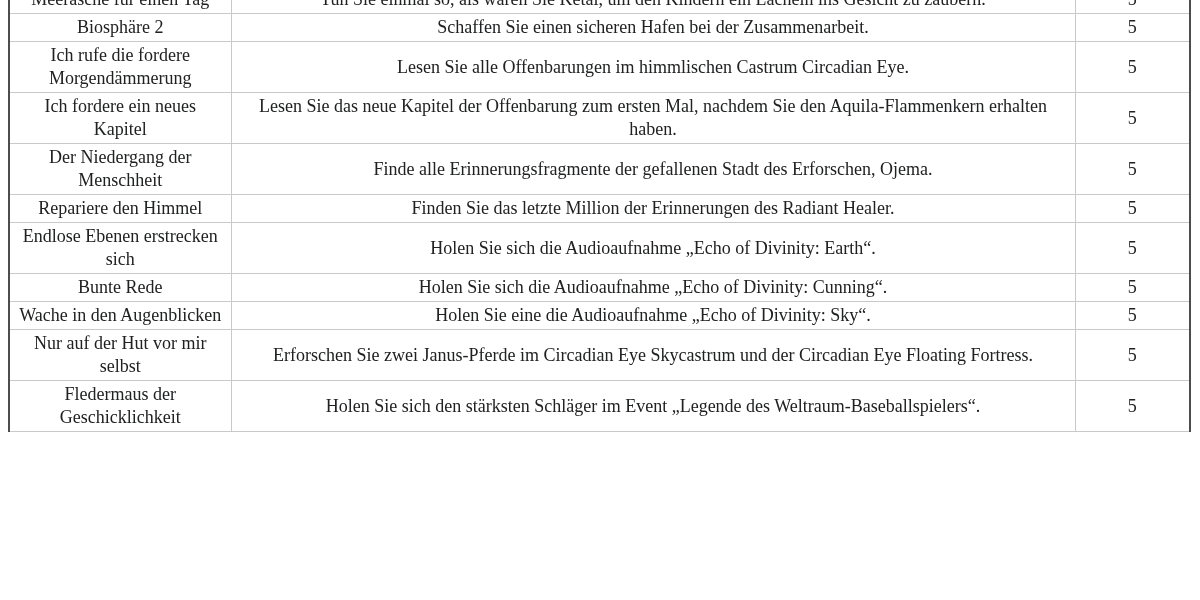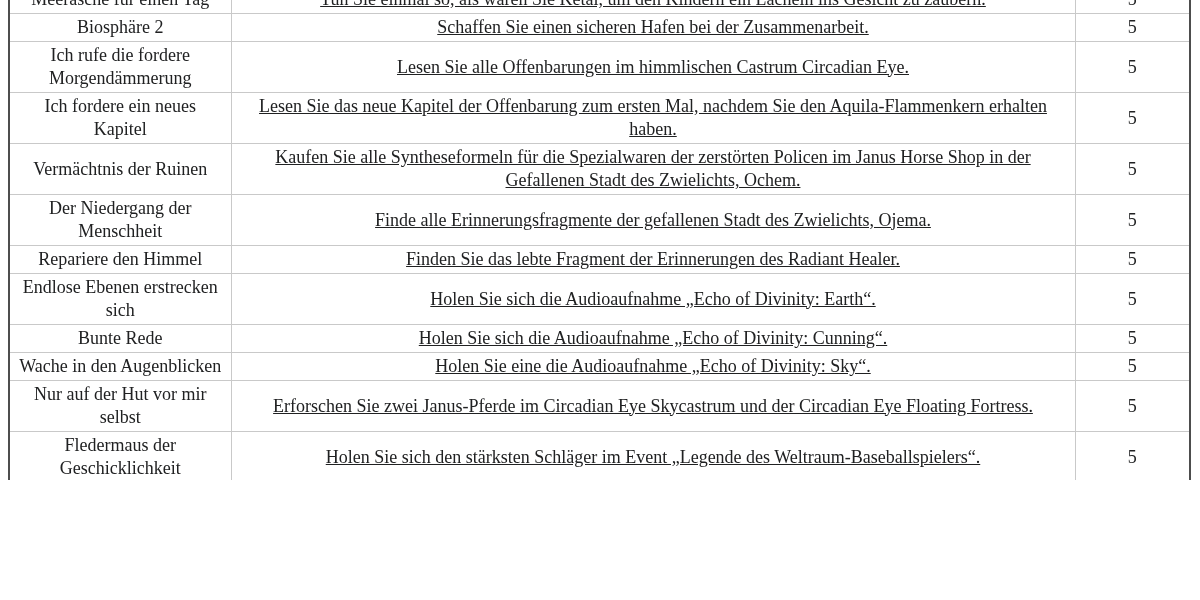--- a/index.html
+++ b/index.html
@@ -36,21 +36,20 @@
     padding: 2px 6px;
     word-wrap: break-word;
   }
   table.achievements td.c-name {
     width: 222px;
     padding: 2px 6px;
   }
   table.achievements td.c-desc {
     width: 843px;
     padding: 2px 8px;
-    text-decoration: underline;
   }
   table.achievements td.c-pts {
     width: 115px;
   }
   
   table.achievements td.c-name {
     border-left: 2px solid #4d4d4d;
   }
   table.achievements td.c-pts {
     border-right: 2px solid #4d4d4d;
@@ -82,32 +81,27 @@
           <td class="c-name">Ich rufe die fordere Morgendämmerung</td>
           <td class="c-desc">Lesen Sie alle Offenbarungen im himmlischen Castrum Circadian Eye.</td>
           <td class="c-pts">5</td>
         </tr>
         <tr>
           <td class="c-name">Ich fordere ein neues Kapitel</td>
           <td class="c-desc">Lesen Sie das neue Kapitel der Offenbarung zum ersten Mal, nachdem Sie den Aquila-Flammenkern erhalten haben.</td>
           <td class="c-pts">5</td>
         </tr>
         <tr>
-          <td class="c-name">Vermächtnis der Ruinen</td>
-          <td class="c-desc">Kaufen Sie alle Syntheseformeln für die Spezialwaren der zerstörten Policen im Janus Horse Shop in der Gefallenen Stadt des Zwielichts, Ochem.</td>
-          <td class="c-pts">5</td>
-        </tr>
-        <tr>
           <td class="c-name">Der Niedergang der Menschheit</td>
-          <td class="c-desc">Finde alle Erinnerungsfragmente der gefallenen Stadt des Zwielichts, Ojema.</td>
+          <td class="c-desc">Finde alle Erinnerungsfragmente der gefallenen Stadt des Erforschen, Ojema.</td>
           <td class="c-pts">5</td>
         </tr>
         <tr>
           <td class="c-name">Repariere den Himmel</td>
-          <td class="c-desc">Finden Sie das lebte Fragment der Erinnerungen des Radiant Healer.</td>
+          <td class="c-desc">Finden Sie das letzte Million der Erinnerungen des Radiant Healer.</td>
           <td class="c-pts">5</td>
         </tr>
         <tr>
           <td class="c-name">Endlose Ebenen erstrecken sich</td>
           <td class="c-desc">Holen Sie sich die Audioaufnahme „Echo of Divinity: Earth“.</td>
           <td class="c-pts">5</td>
         </tr>
         <tr>
           <td class="c-name">Bunte Rede</td>
           <td class="c-desc">Holen Sie sich die Audioaufnahme „Echo of Divinity: Cunning“.</td>

